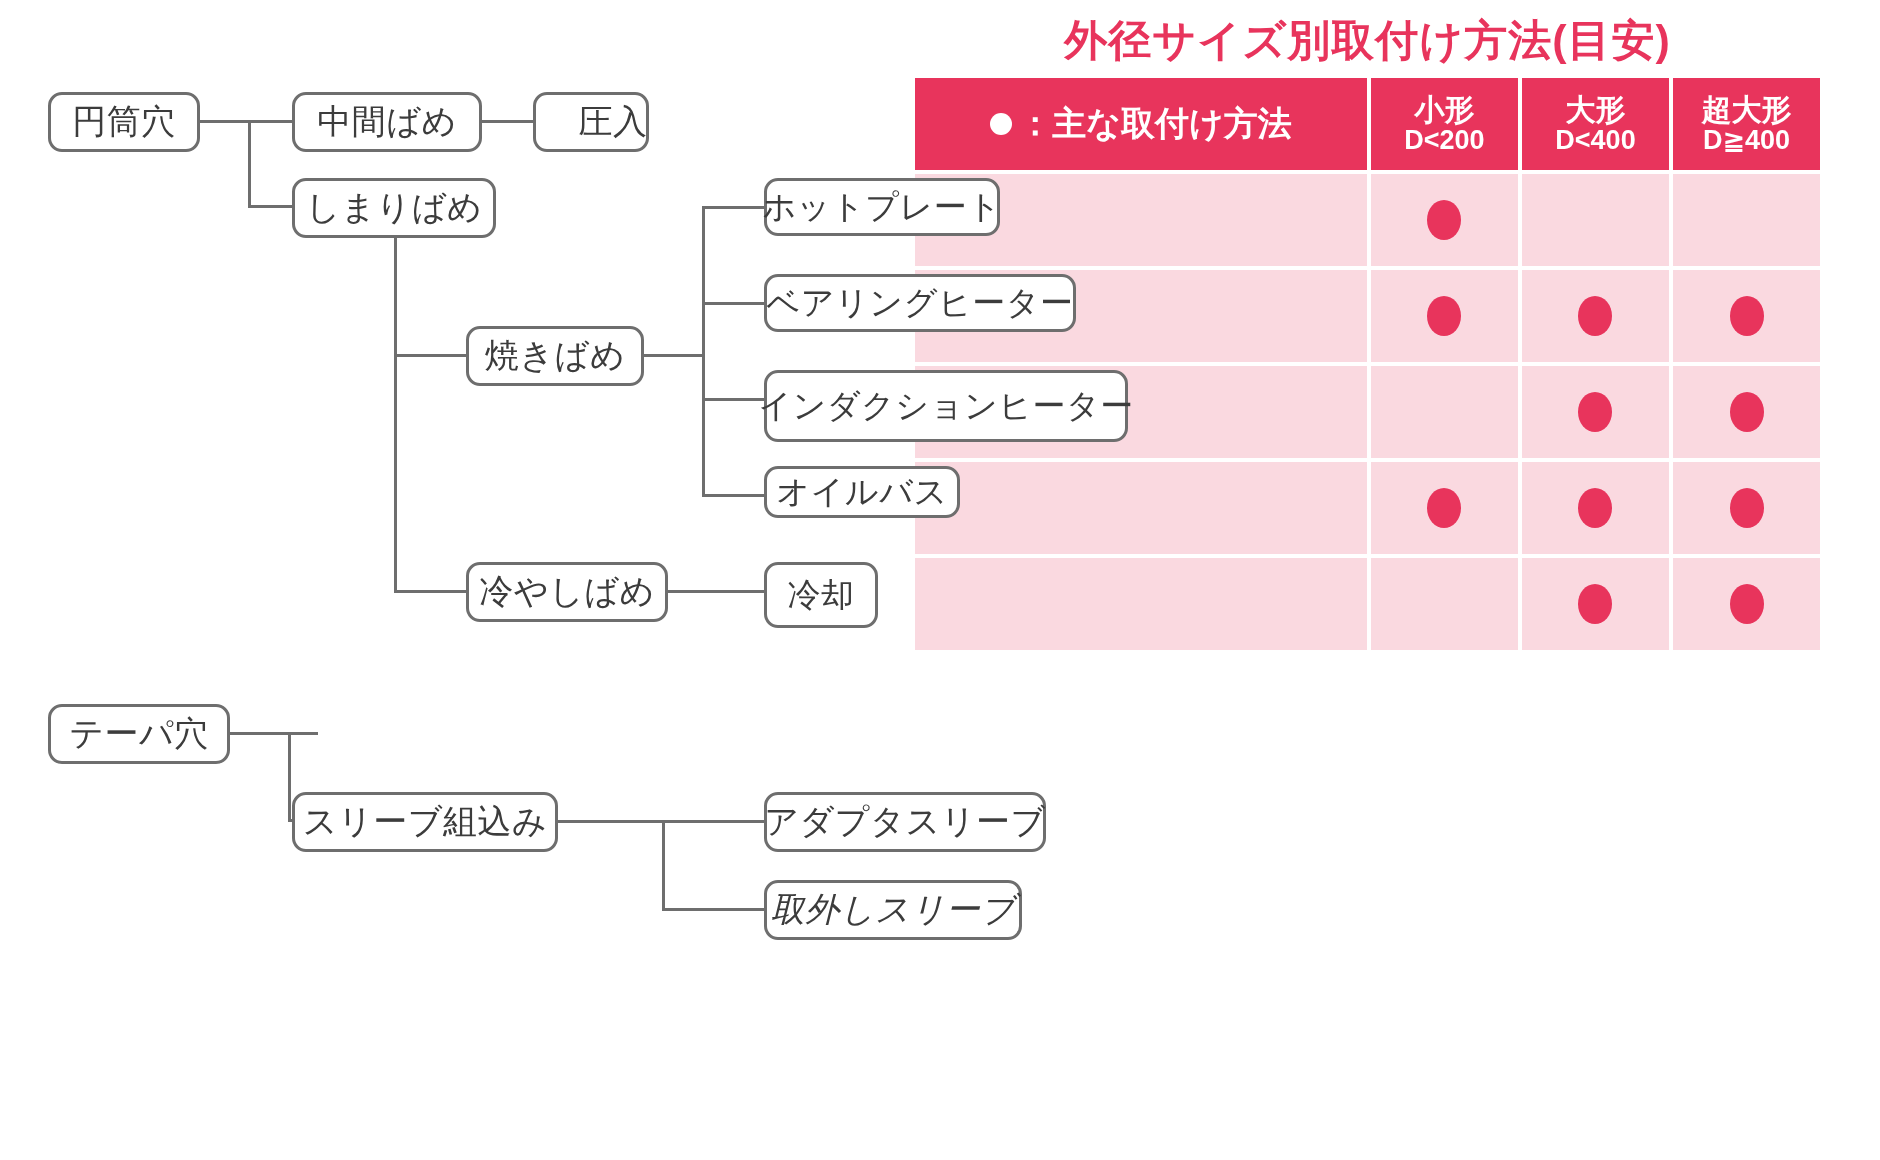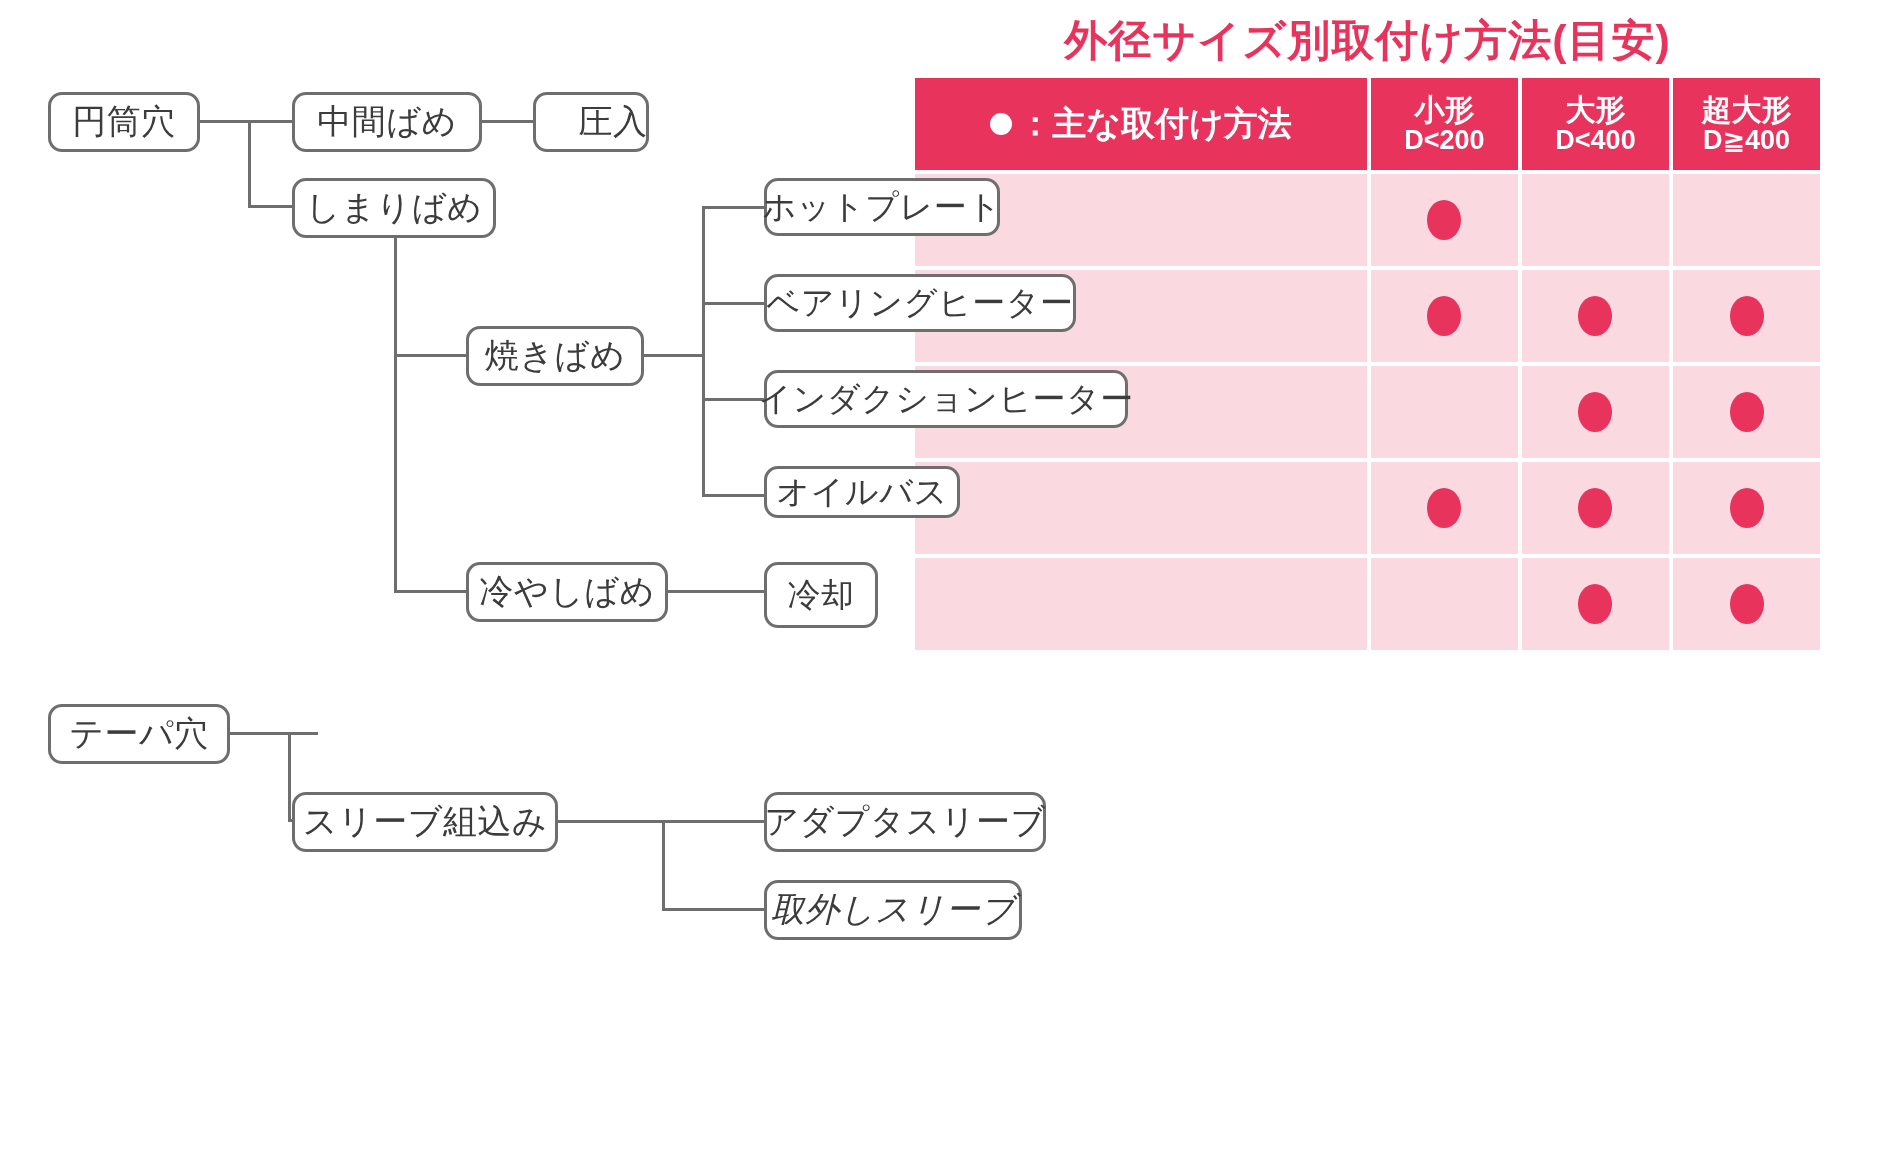--- a/index.html
+++ b/index.html
@@ -196,21 +196,21 @@
   <div class="ln lnh" style="left:702px;top:206px;width:62px;"></div>
   <div class="ln lnh" style="left:702px;top:302px;width:62px;"></div>
   <div class="ln lnh" style="left:702px;top:398px;width:62px;"></div>
   <div class="ln lnh" style="left:702px;top:494px;width:62px;"></div>
 
   <div class="node" style="left:466px;top:562px;width:202px;height:60px;">冷やしばめ</div>
   <div class="ln lnh" style="left:668px;top:590px;width:98px;"></div>
 
   <div class="node small" style="left:764px;top:178px;width:236px;height:58px;">ホットプレート</div>
   <div class="node small" style="left:764px;top:274px;width:312px;height:58px;">ベアリングヒーター</div>
-  <div class="node small" style="left:764px;top:370px;width:364px;height:58px;">インダクションヒーター</div>
+  <div class="node small" style="left:764px;top:370px;width:364px;height:72px;">インダクションヒーター</div>
   <div class="node small" style="left:764px;top:466px;width:196px;height:52px;">オイルバス</div>
   <div class="node small" style="left:764px;top:562px;width:114px;height:66px;">冷却</div>
 
   <div class="node" style="left:48px;top:704px;width:182px;height:60px;">テーパ穴</div>
 
   <div class="ln lnh" style="left:230px;top:732px;width:60px;"></div>
   <div class="ln lnv" style="left:288px;top:732px;height:90px;"></div>
   <div class="ln lnh" style="left:288px;top:732px;width:30px;"></div>
   <div class="ln lnh" style="left:288px;top:819px;width:30px;"></div>
 

